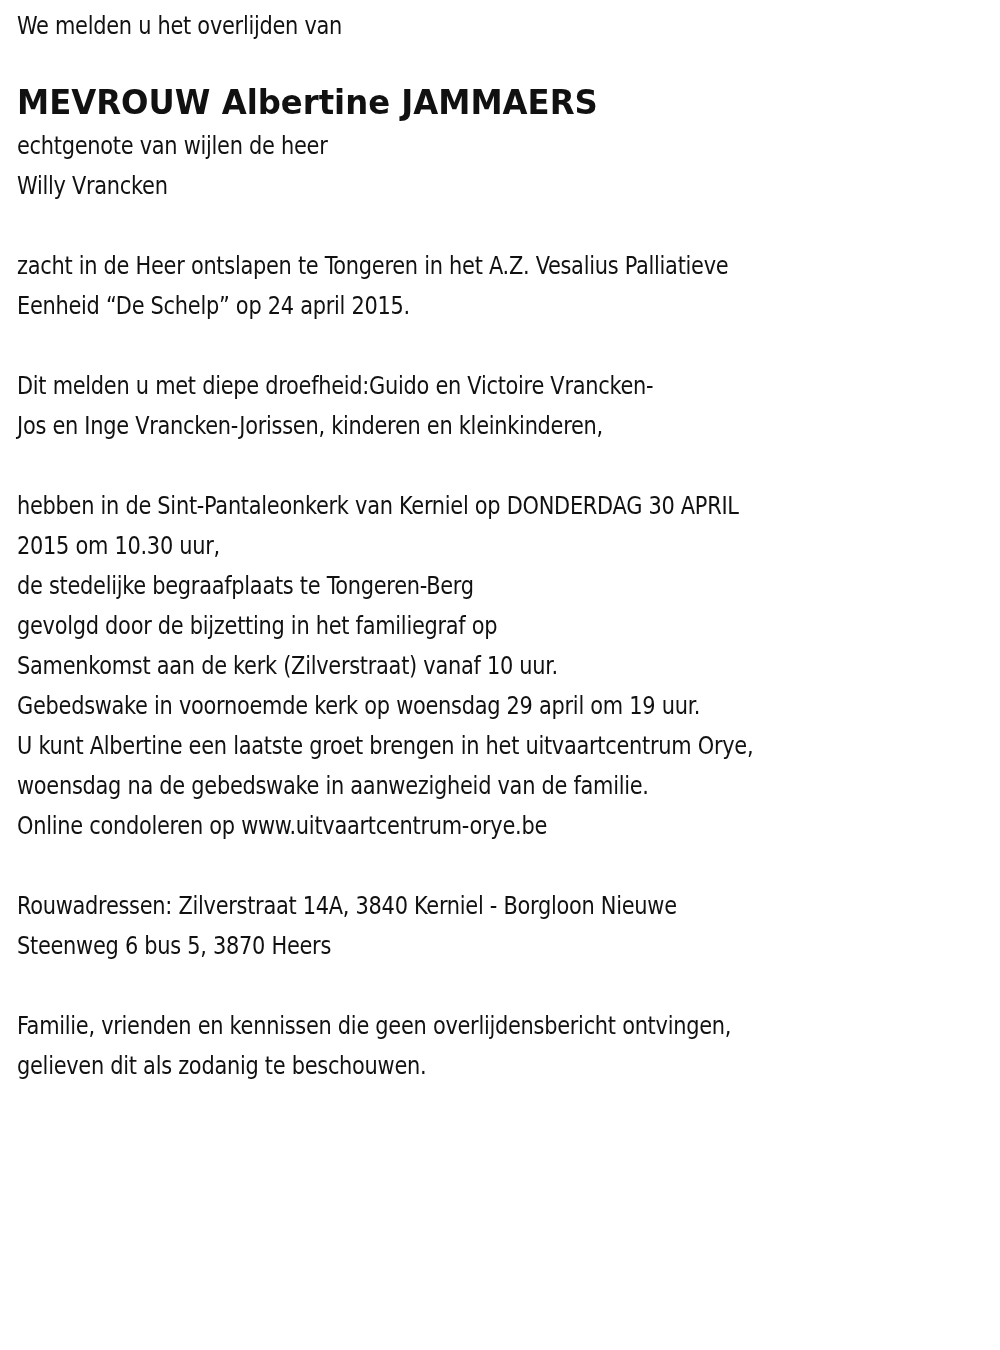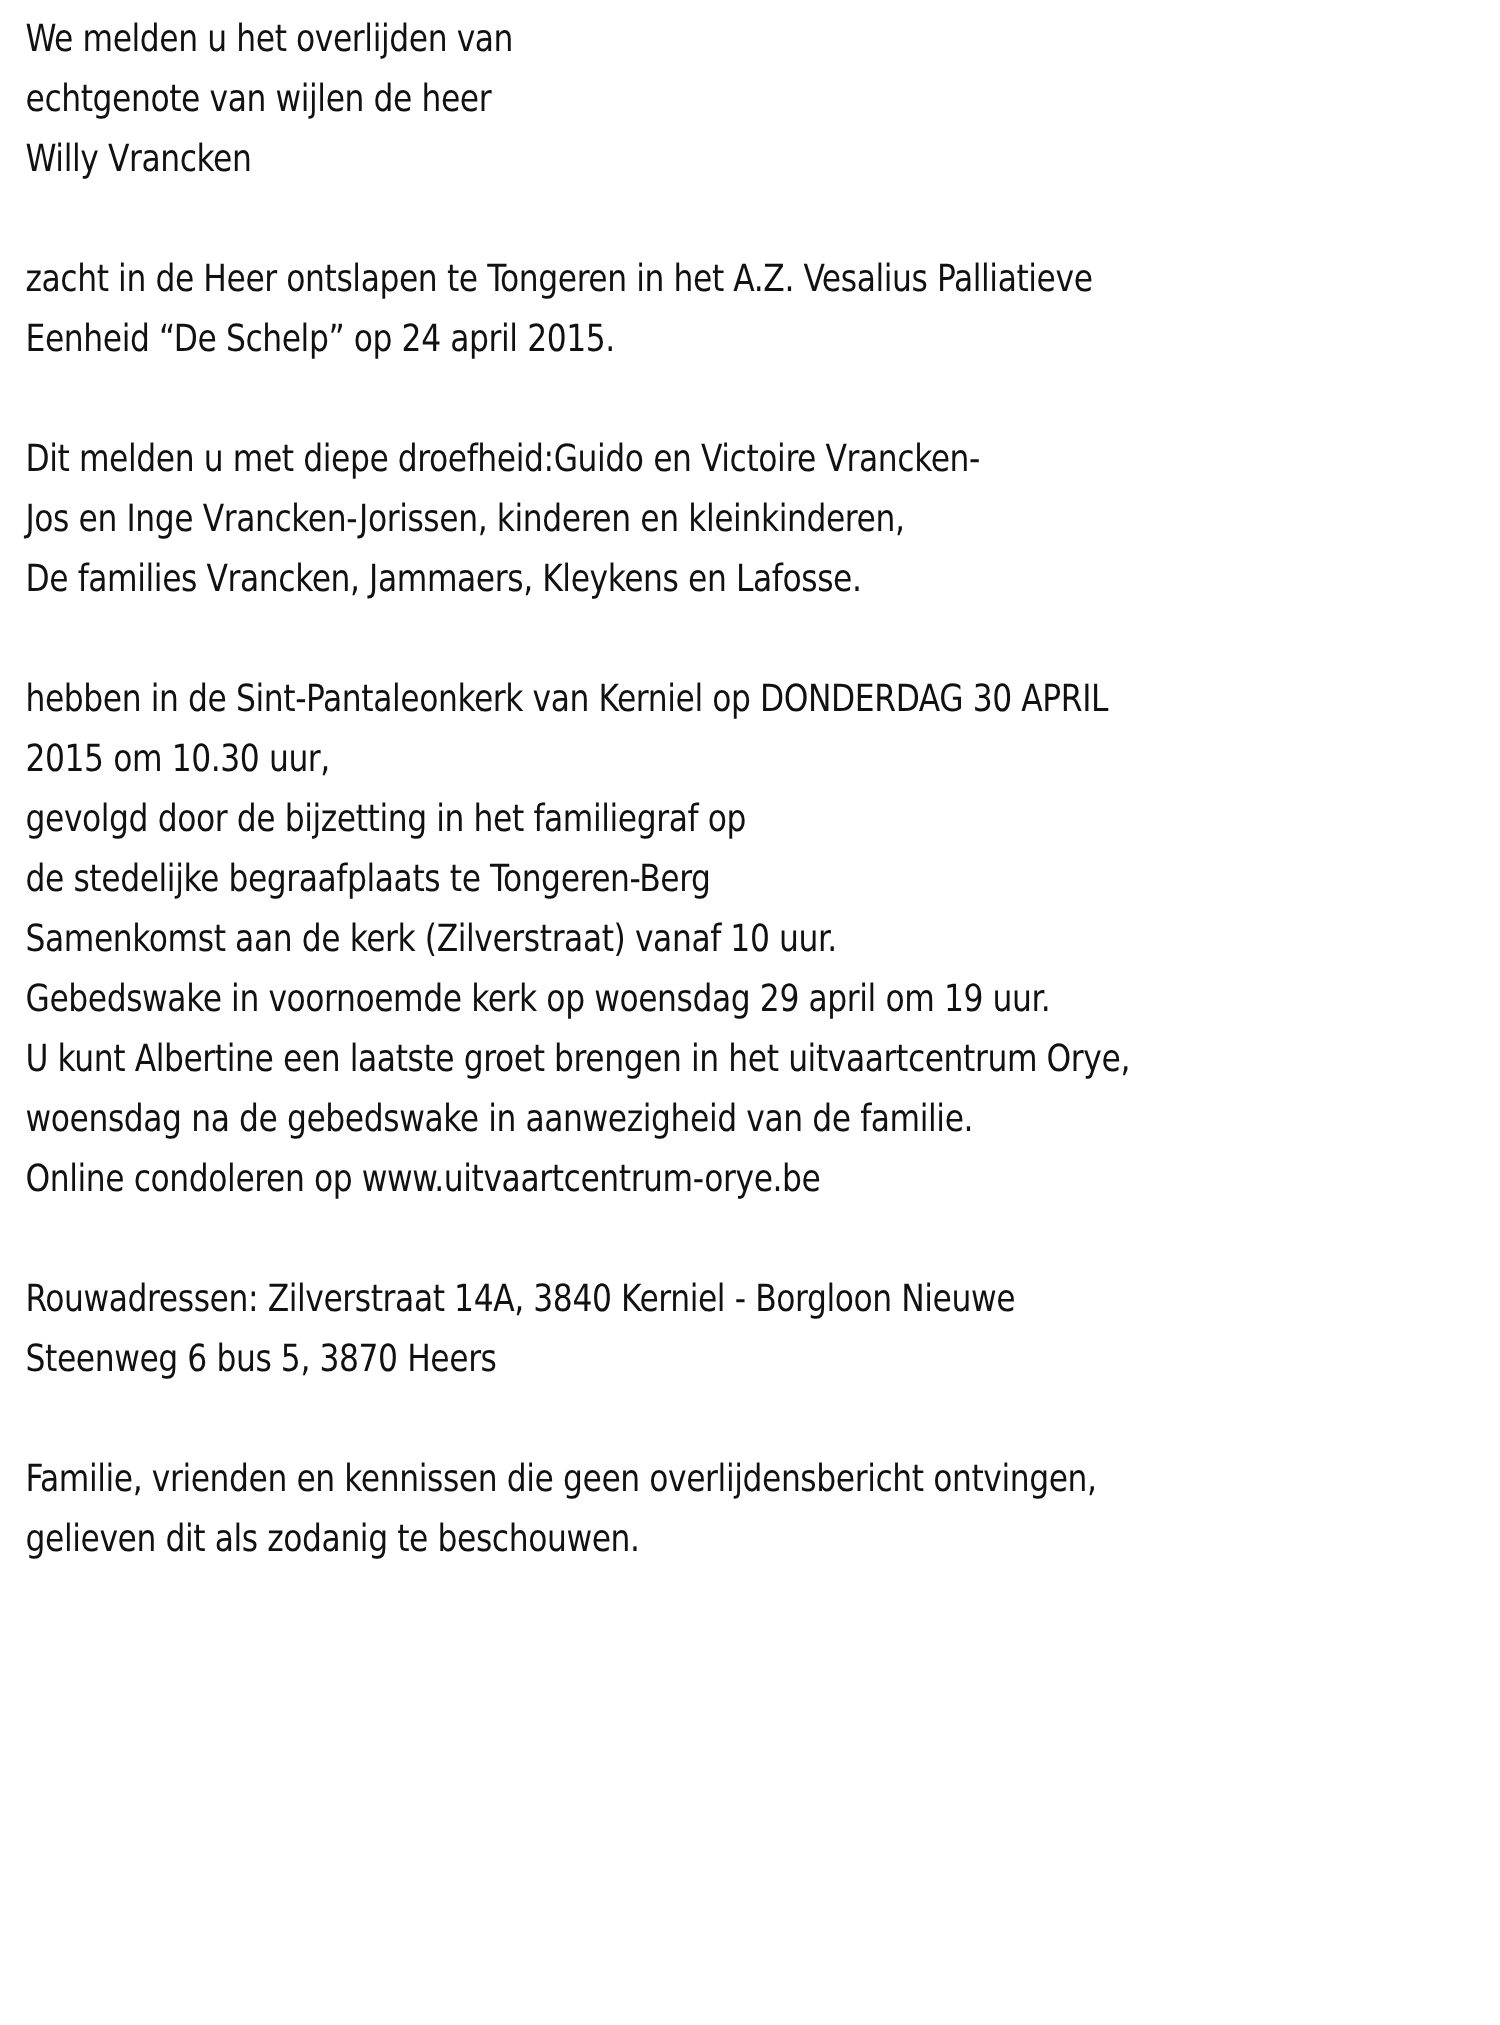--- a/index.html
+++ b/index.html
@@ -48,48 +48,48 @@
       transform: scaleX(0.95);
     }
   </style>
 </head>
 <body>
 
 <div class="doc">
 
   <div class="line"><span class="cond">We melden u het overlijden van</span></div>
 
+  <div class="title"><span class="cond">MEVROUW Albertine JAMMAERS</span></div>
 
   <div>
     <div class="line"><span class="cond">echtgenote van wijlen de heer</span></div>
     <div class="line"><span class="cond">Willy Vrancken</span></div>
   </div>
 
   <div class="gap"></div>
 
   <div>
     <div class="line"><span class="cond">zacht in de Heer ontslapen te Tongeren in het A.Z. Vesalius Palliatieve</span></div>
     <div class="line"><span class="cond">Eenheid “De Schelp” op 24 april 2015.</span></div>
   </div>
 
   <div class="gap"></div>
 
   <div>
     <div class="line"><span class="cond">Dit melden u met diepe droefheid:Guido en Victoire Vrancken-</span></div>
     <div class="line"><span class="cond">Jos en Inge Vrancken-Jorissen, kinderen en kleinkinderen,</span></div>
-    <div class="line"><span class="cond">De families Vrancken, Jammaers, Kleykens en Lafosse.</span></div>
   </div>
 
   <div class="gap"></div>
 
   <div>
     <div class="line"><span class="cond">hebben in de Sint-Pantaleonkerk van Kerniel op DONDERDAG 30 APRIL</span></div>
     <div class="line"><span class="cond">2015 om 10.30 uur,</span></div>
+    <div class="line"><span class="cond">de stedelijke begraafplaats te Tongeren-Berg</span></div>
     <div class="line"><span class="cond">gevolgd door de bijzetting in het familiegraf op</span></div>
-    <div class="line"><span class="cond">de stedelijke begraafplaats te Tongeren-Berg</span></div>
     <div class="line"><span class="cond">Samenkomst aan de kerk (Zilverstraat) vanaf 10 uur.</span></div>
     <div class="line"><span class="cond">Gebedswake in voornoemde kerk op woensdag 29 april om 19 uur.</span></div>
     <div class="line"><span class="cond">U kunt Albertine een laatste groet brengen in het uitvaartcentrum Orye,</span></div>
     <div class="line"><span class="cond">woensdag na de gebedswake in aanwezigheid van de familie.</span></div>
     <div class="line"><span class="cond">Online condoleren op www.uitvaartcentrum-orye.be</span></div>
   </div>
 
   <div class="gap"></div>
 
   <div>

